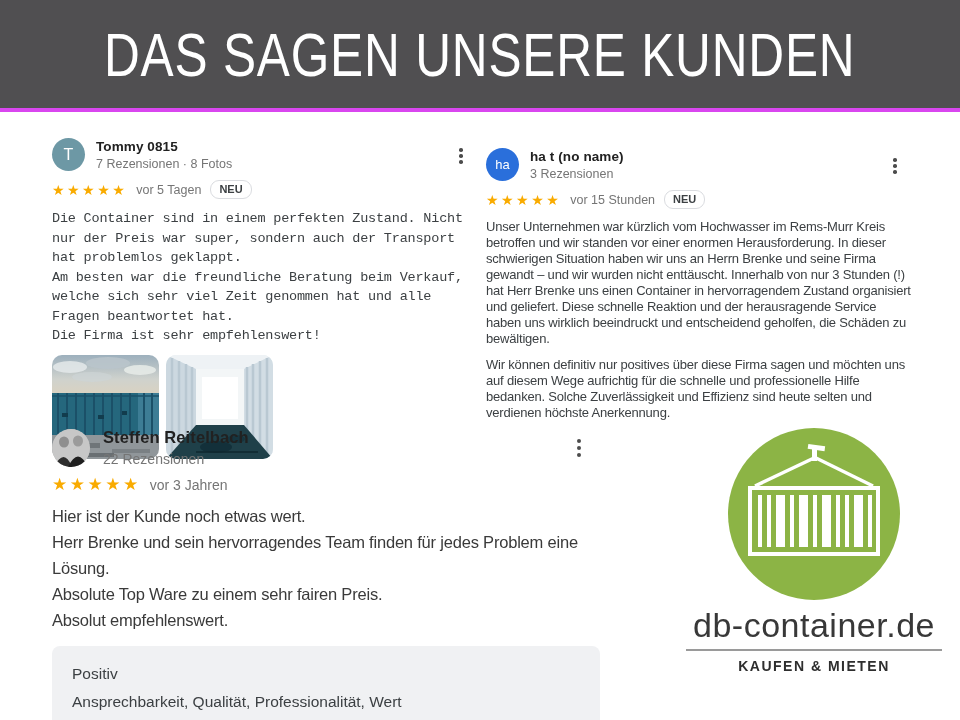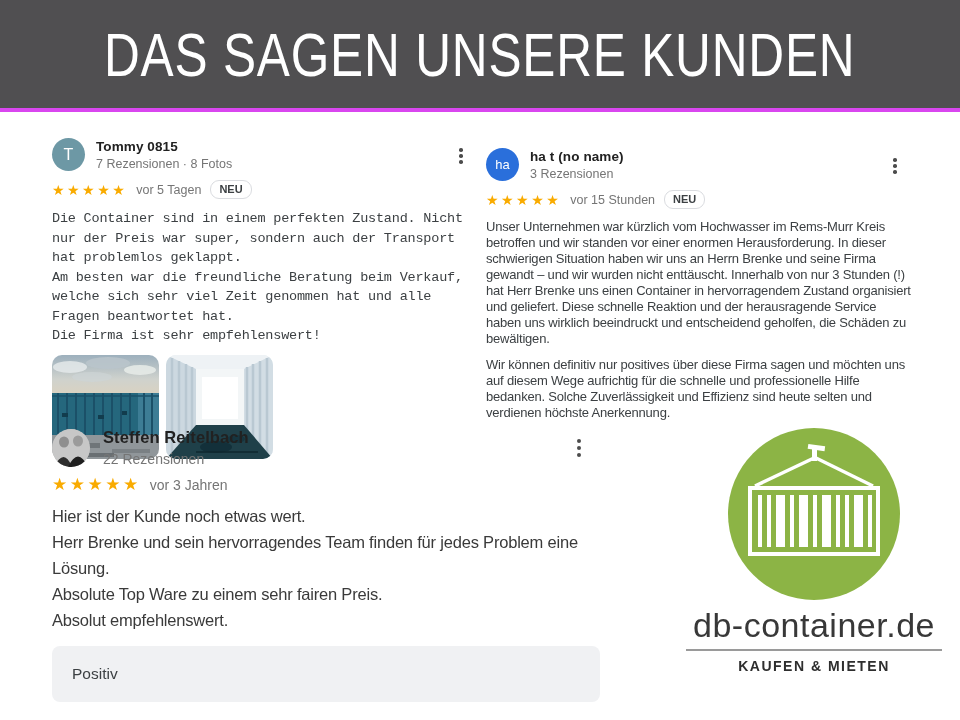--- a/index.html
+++ b/index.html
@@ -222,20 +222,21 @@
   <div class="rating">
     <span class="stars">★★★★★</span>
     <span class="time">vor 3 Jahren</span>
   </div>
   <p class="text">Hier ist der Kunde noch etwas wert.
 Herr Brenke und sein hervorragendes Team finden für jedes Problem eine Lösung.
 Absolute Top Ware zu einem sehr fairen Preis.
 Absolut empfehlenswert.</p>
   <div class="posbox">
     <div class="plabel">Positiv</div>
+    <div class="ptags">Ansprechbarkeit, Qualität, Professionalität, Wert</div>
   </div>
 </section>
 
 <aside class="logo">
   <svg class="mark" viewBox="0 0 180 180">
     <circle cx="90" cy="90" r="86" fill="#8cb445"></circle>
     <rect x="26" y="64" width="128" height="66" fill="none" stroke="#ffffff" stroke-width="4"></rect>
     <line x1="31" y1="62" x2="90" y2="34" stroke="#ffffff" stroke-width="3.5"></line>
     <line x1="149" y1="62" x2="92" y2="34" stroke="#ffffff" stroke-width="3.5"></line>
     <rect x="84" y="21" width="17" height="5" fill="#ffffff" transform="rotate(8 92 23)"></rect>

